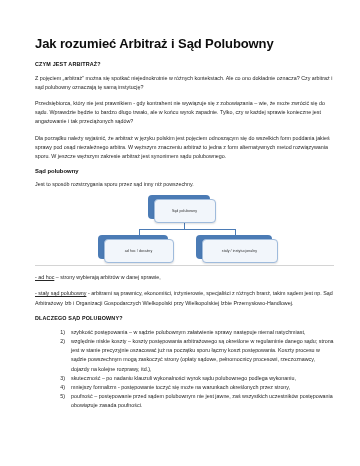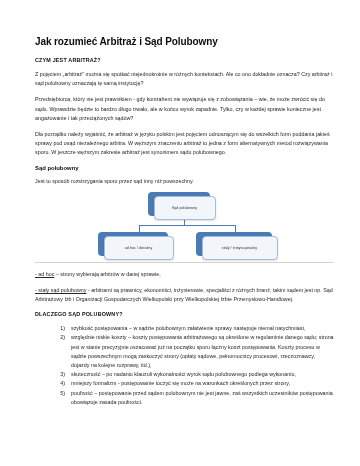--- a/index.html
+++ b/index.html
@@ -20,21 +20,21 @@
   .page {
     position: relative;
     width: 360px;
     height: 466px;
     background: #ffffff;
     box-sizing: border-box;
     padding: 36px 26px 0 35px;
   }
 
   .doc-title {
-    font-size: 10px;
+    font-size: 13px;
     font-weight: bold;
     letter-spacing: -0.1px;
     line-height: 1.2;
     margin: 0 0 9px 0;
     color: #0d0d0d;
   }
 
   .section-head {
     font-size: 5.4px;
     font-weight: bold;

